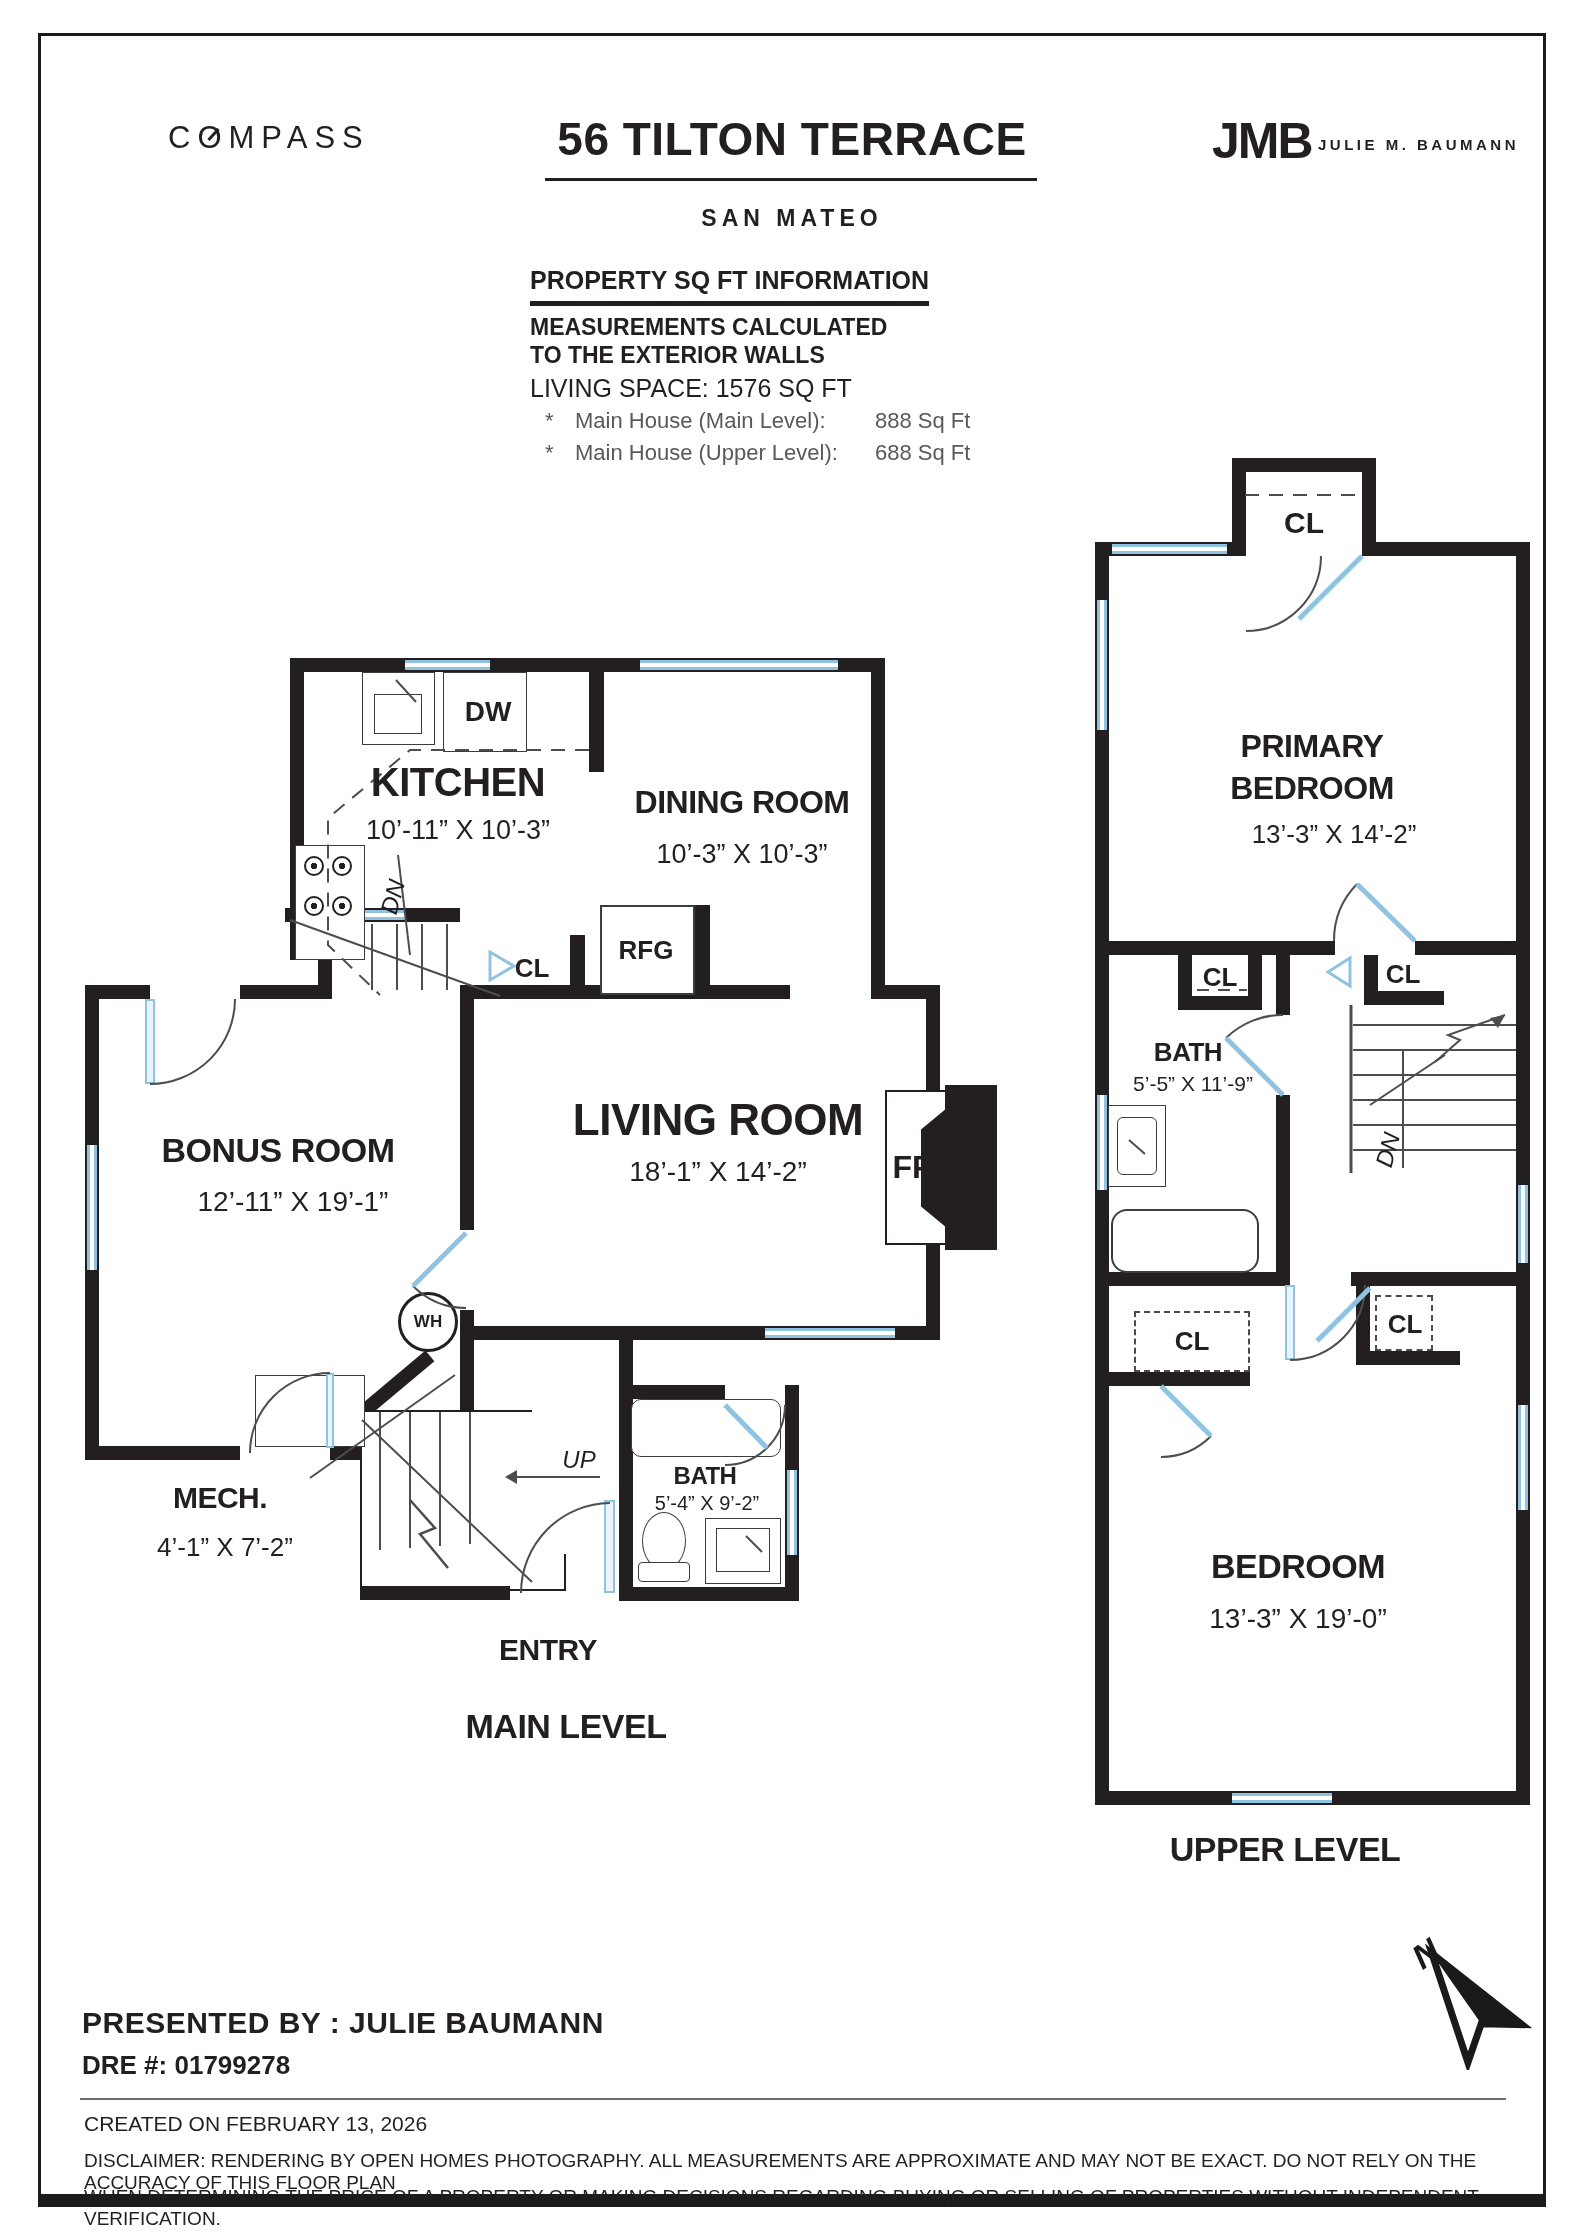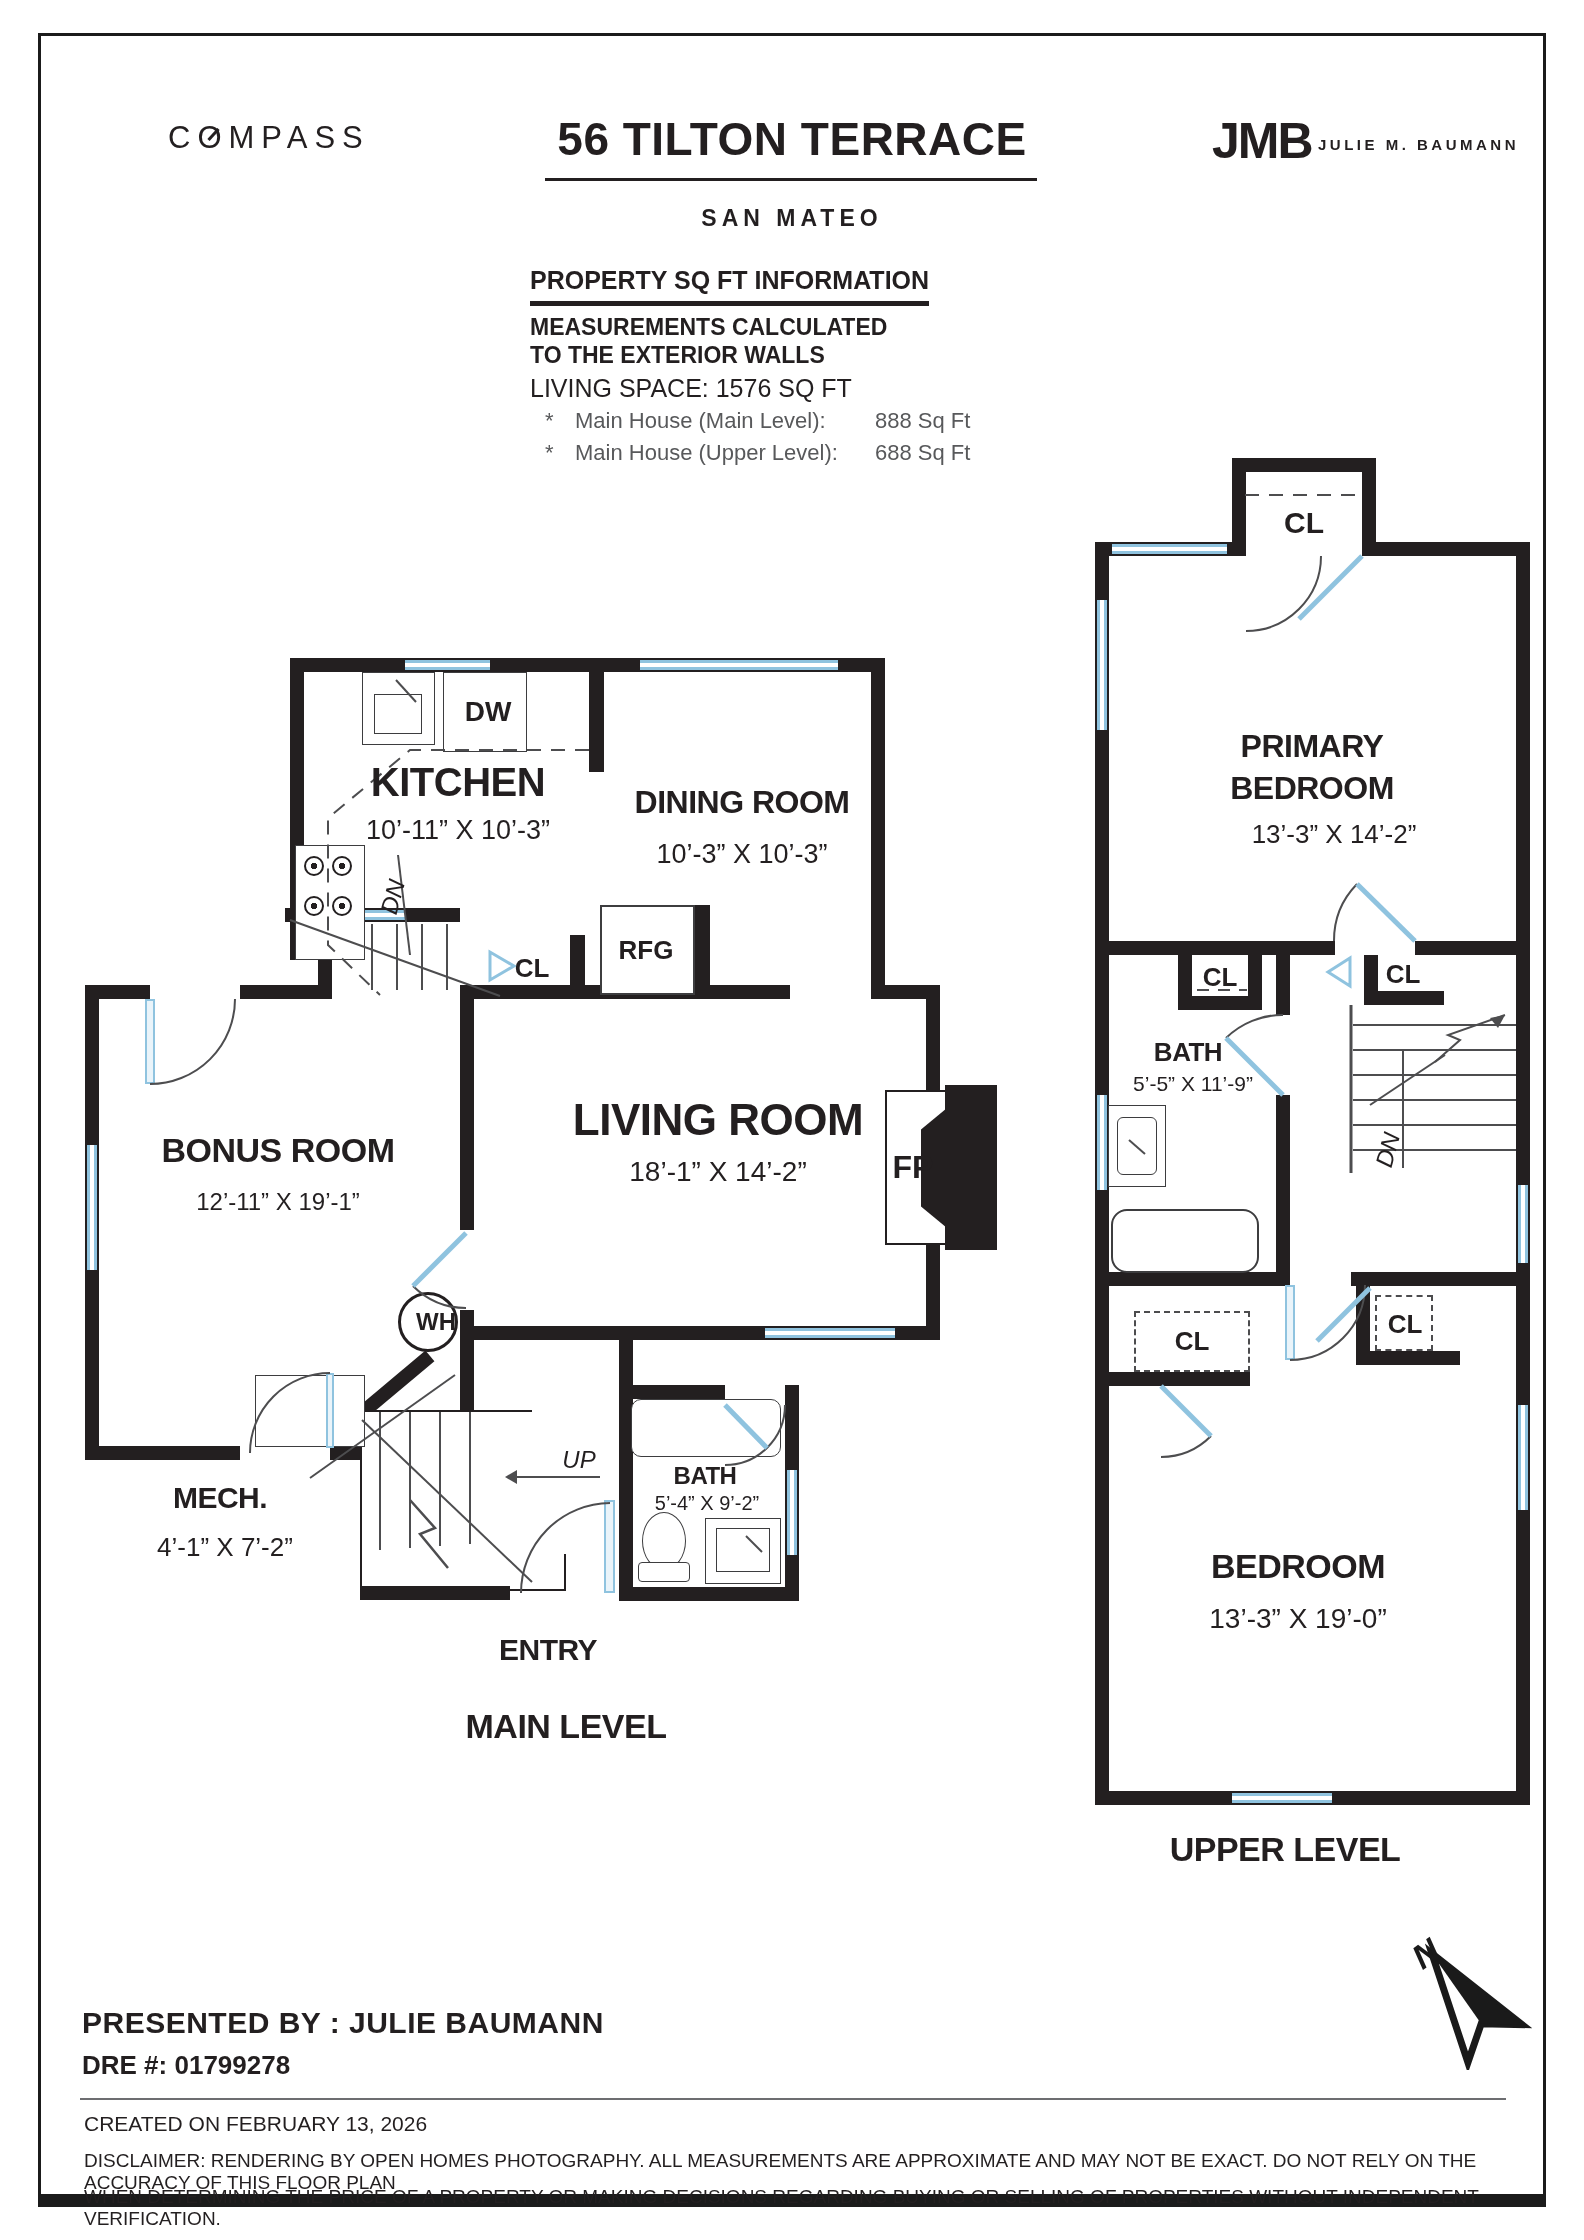--- a/index.html
+++ b/index.html
@@ -183,29 +183,29 @@
       <polygon points="437,820 425,827 437,834" fill="#4d4d4f"></polygon>
     </svg>
 
     <div class="rname" style="left:378px;top:132px;font-size:40px;">KITCHEN</div>
     <div class="rdims" style="left:378px;top:180px;font-size:27px;">10’-11” X 10’-3”</div>
     <div class="rname" style="left:662px;top:152px;font-size:32px;">DINING ROOM</div>
     <div class="rdims" style="left:662px;top:204px;font-size:27px;">10’-3” X 10’-3”</div>
     <div class="rname" style="left:638px;top:470px;font-size:44px;">LIVING ROOM</div>
     <div class="rdims" style="left:638px;top:522px;font-size:28px;">18’-1” X 14’-2”</div>
     <div class="rname" style="left:198px;top:500px;font-size:34px;">BONUS ROOM</div>
-    <div class="rdims" style="left:198px;top:552px;font-size:24px;">12’-11” X 19’-1”</div>
+    <div class="rdims" style="left:213px;top:552px;font-size:28px;">12’-11” X 19’-1”</div>
     <div class="rname" style="left:140px;top:848px;font-size:30px;">MECH.</div>
     <div class="rdims" style="left:145px;top:897px;font-size:26px;">4’-1” X 7’-2”</div>
     <div class="rname" style="left:625px;top:826px;font-size:24px;">BATH</div>
     <div class="rdims" style="left:627px;top:853px;font-size:20px;">5’-4” X 9’-2”</div>
     <div class="slabel" style="left:408px;top:62px;font-size:28px;">DW</div>
     <div class="slabel" style="left:566px;top:300px;font-size:26px;">RFG</div>
     <div class="slabel" style="left:452px;top:318px;font-size:26px;">CL</div>
-    <div class="slabel" style="left:348px;top:672px;font-size:24px;margin-left:8px;">WH</div>
+    <div class="slabel" style="left:348px;top:672px;font-size:17px;">WH</div>
     <div class="slabel" style="left:833px;top:517px;font-size:32px;">FP</div>
     <div class="slabel ital" style="left:499px;top:810px;font-size:24px;">UP</div>
     <div class="slabel ital" style="left:313px;top:247px;font-size:24px;transform:translate(-50%,-50%) rotate(-75deg);">DN</div>
     <div class="rname" style="left:468px;top:1000px;font-size:30px;">ENTRY</div>
     <div class="rname" style="left:486px;top:1076px;font-size:34px;">MAIN LEVEL</div>
   </div>
 
   <div class="plan" style="left:1085px;top:450px;width:470px;height:1450px;">
 
     <div class="w" style="left:147px;top:8px;width:144px;height:14px;"></div>

